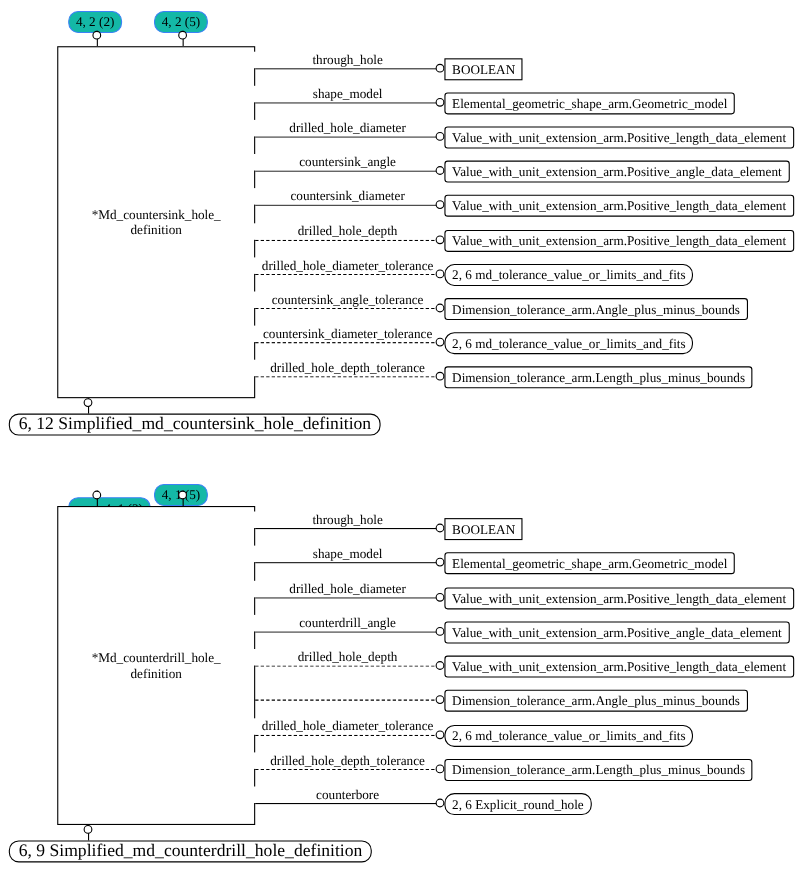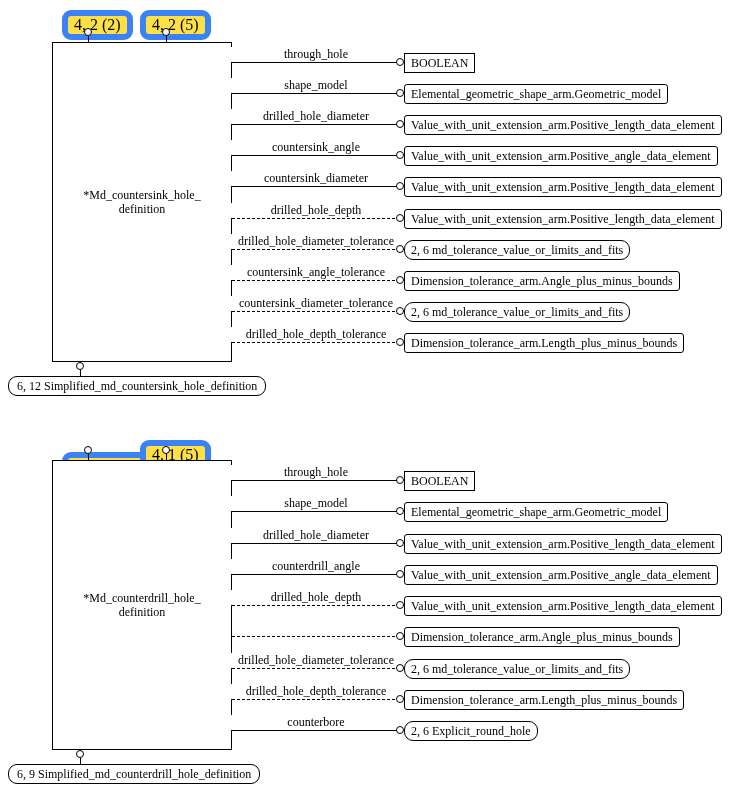--- a/index.html
+++ b/index.html
@@ -22,39 +22,39 @@
     display: flex;
     align-items: center;
     justify-content: center;
     text-align: center;
     padding: 4px;
     box-sizing: border-box;
     line-height: 1.2;
   }
   .page-ref {
     position: absolute;
-    border: 6px solid #3b82f6;
+    border: 1px solid #3b82f6;
     border-radius: 9px;
-    background: #fde047;
+    background: #14b8a6;
     padding: 0 6px;
     height: 18px;
     line-height: 18px;
     text-align: center;
     white-space: nowrap;
-    font-size: 16px;
+    font-size: 12px;
   }
   .sub-label {
     position: absolute;
     border: 1px solid #000;
     border-radius: 9px;
     padding: 0 8px;
     height: 18px;
     line-height: 18px;
     white-space: nowrap;
-    font-size: 12px;
+    font-size: 16px;
     background: #fff;
     font-family: Liberation Serif, serif;
   }
   .target-box {
     position: absolute;
     border: 1px solid #000;
     background: #fff;
     height: 18px;
     line-height: 18px;
     padding: 0 6px;

